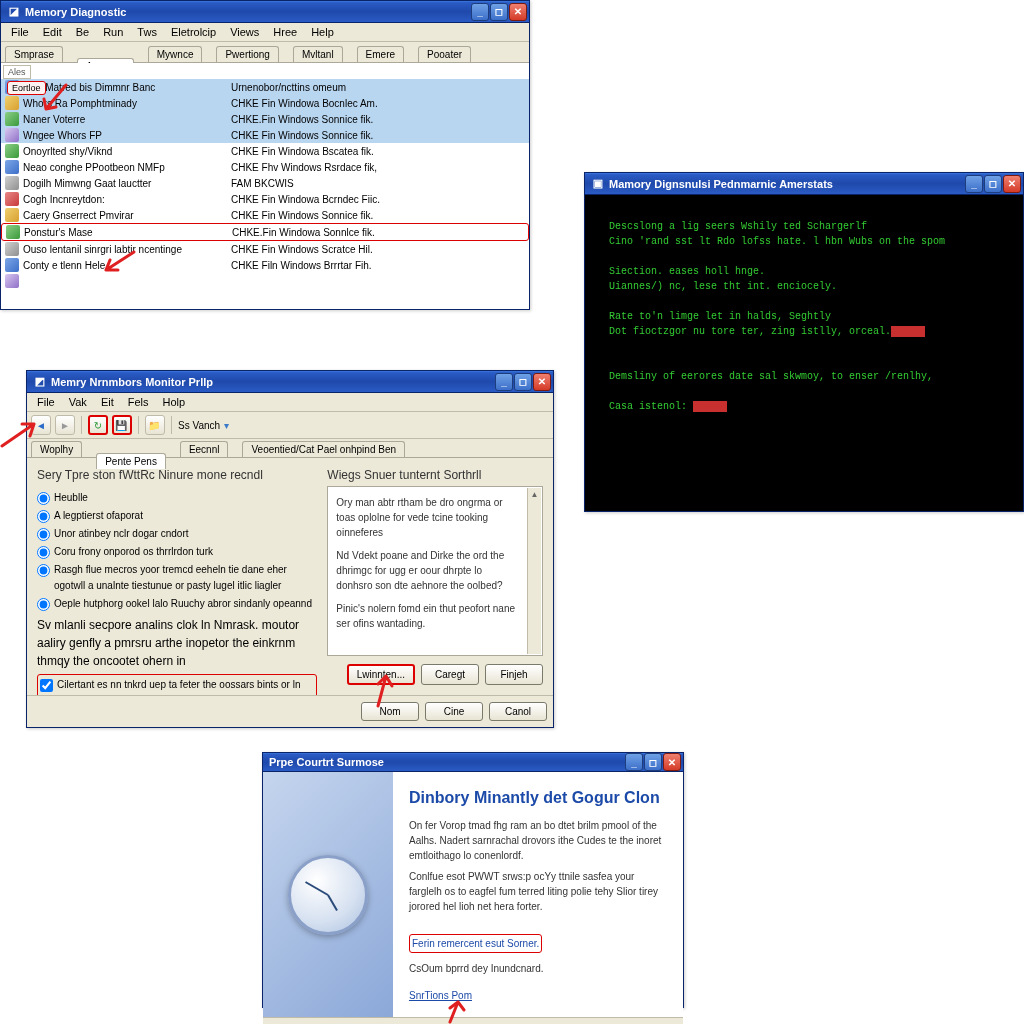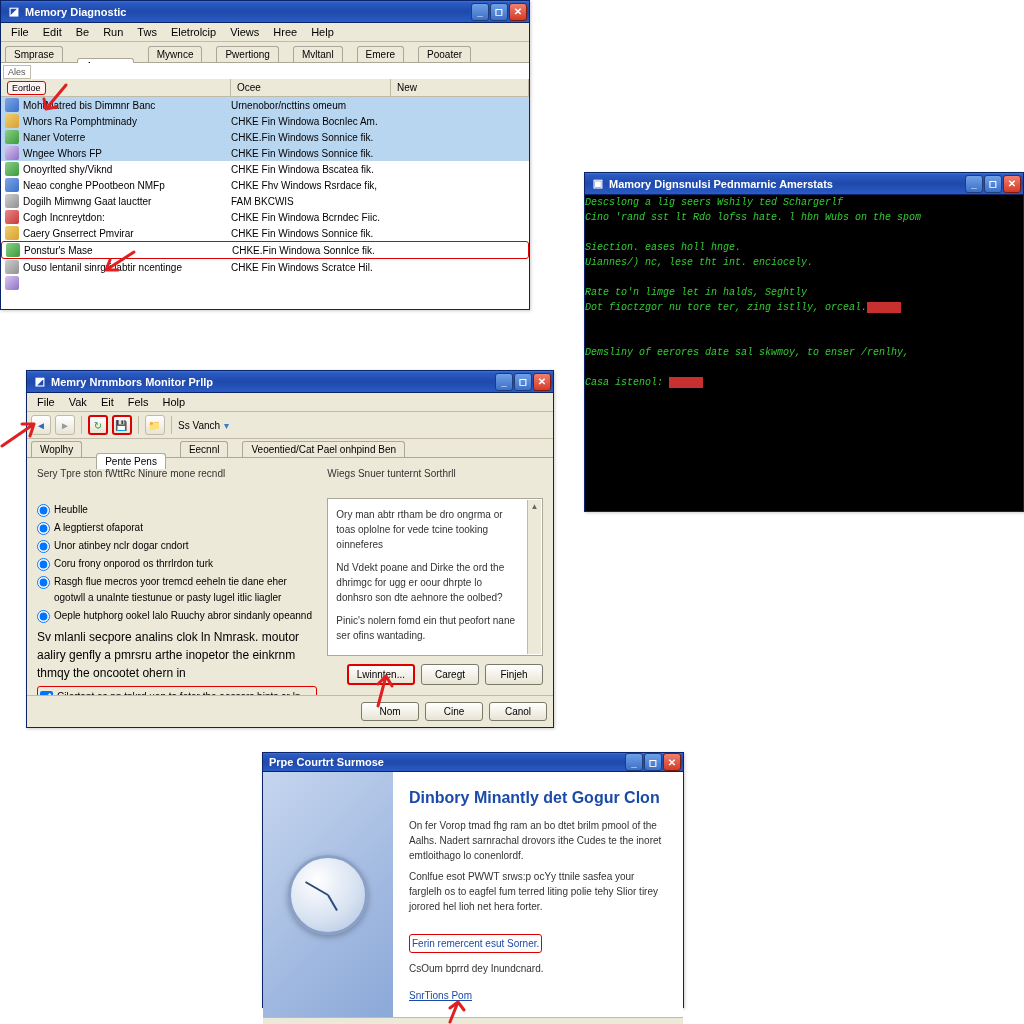--- a/index.html
+++ b/index.html
@@ -97,30 +97,29 @@
   padding:8px; font-size:10px; line-height:1.5;
   color:#333;
 }
 .btn {
   min-width:58px; padding:3px 8px; font-size:10px;
   background:linear-gradient(#fff,#e8e4d4);
   border:1px solid #7a7a6a; border-radius:3px;
 }
 .btn.hl { border:2px solid #d00; }
 .btnrow { display:flex; gap:6px; justify-content:flex-end; padding:6px; }
-.group-lbl { font-size:10px; color:#333; margin-bottom:19px; }
+.group-lbl { font-size:12px; color:#333; margin-bottom:4px; }
 .term {
   position:absolute;
   border:1px solid #0a246a;
 }
 .term-body {
   background:#000; color:#3c3; font-family:'Courier New',monospace;
-  font-size:10px; padding:0; line-height:1.5;
+  font-size:10px; padding:24px; line-height:1.5;
   white-space:pre-wrap;
-  font-style:italic;
 }
 .term-body .censor { background:#c83030; color:#c83030; padding:0 8px; }
 .wizard-left {
   width:130px; background:linear-gradient(135deg,#c5d5ee,#8ba8d8);
   display:flex; align-items:center; justify-content:center;
 }
 .clock-icon {
   width:80px; height:80px; border-radius:50%;
   background:radial-gradient(circle at 35% 30%,#fff,#d5e0f0 60%,#aac0e0);
   border:3px solid #8aa0c8; position:relative;
@@ -177,25 +176,20 @@
     <div class="tab">Mywnce</div>
     <div class="tab">Pwertiong</div>
     <div class="tab">Mvltanl</div>
     <div class="tab">Emere</div>
     <div class="tab">Pooater</div>
   </div>
   <div class="content" style="position:relative;">
     <div style="position:absolute; left:2px; top:2px; font-size:9px; color:#555; border:1px solid #c0bba8; padding:1px 4px;">Ales</div>
     <div style="position:absolute; left:6px; top:18px; font-size:9px; border:1px solid #d00; border-radius:3px; padding:1px 4px; background:#fdf2f2;">Eortloe</div>
     <div style="padding-top:16px;">
-    <div class="listhdr">
-      <div style="width:230px">Name</div>
-      <div style="width:160px">Ocee</div>
-      <div style="flex:1">New</div>
-    </div>
     <div id="w1rows">
           <div class="listrow sel">
             <div class="c1">
               <span class="ficon ic-a"></span>
               <span>MohtMatred bis Dimmnr Banc</span>
             </div>
             <div class="c2">Urnenobor/ncttins omeum</div>
             <div class="c3"></div>
           </div>
           <div class="listrow sel">
@@ -269,20 +263,28 @@
             </div>
             <div class="c2">CHKE.Fin Windowa Sonnlce fik.</div>
             <div class="c3"></div>
           </div>
           <div class="listrow">
             <div class="c1">
               <span class="ficon ic-f"></span>
               <span>Ouso lentanil sinrgri labtir ncentinge</span>
             </div>
             <div class="c2">CHKE Fin Windows Scratce Hil.</div>
+            <div class="c3"></div>
+          </div>
+          <div class="listrow">
+            <div class="c1">
+              <span class="ficon ic-a"></span>
+              <span>Conty e tlenn Hele</span>
+            </div>
+            <div class="c2">CHKE Filn Windows Brrrtar Fih.</div>
             <div class="c3"></div>
           </div>
           <div class="listrow">
             <div class="c1">
               <span class="ficon ic-d"></span>
             </div>
             <div class="c3"></div>
           </div>
         </div>
     </div>

